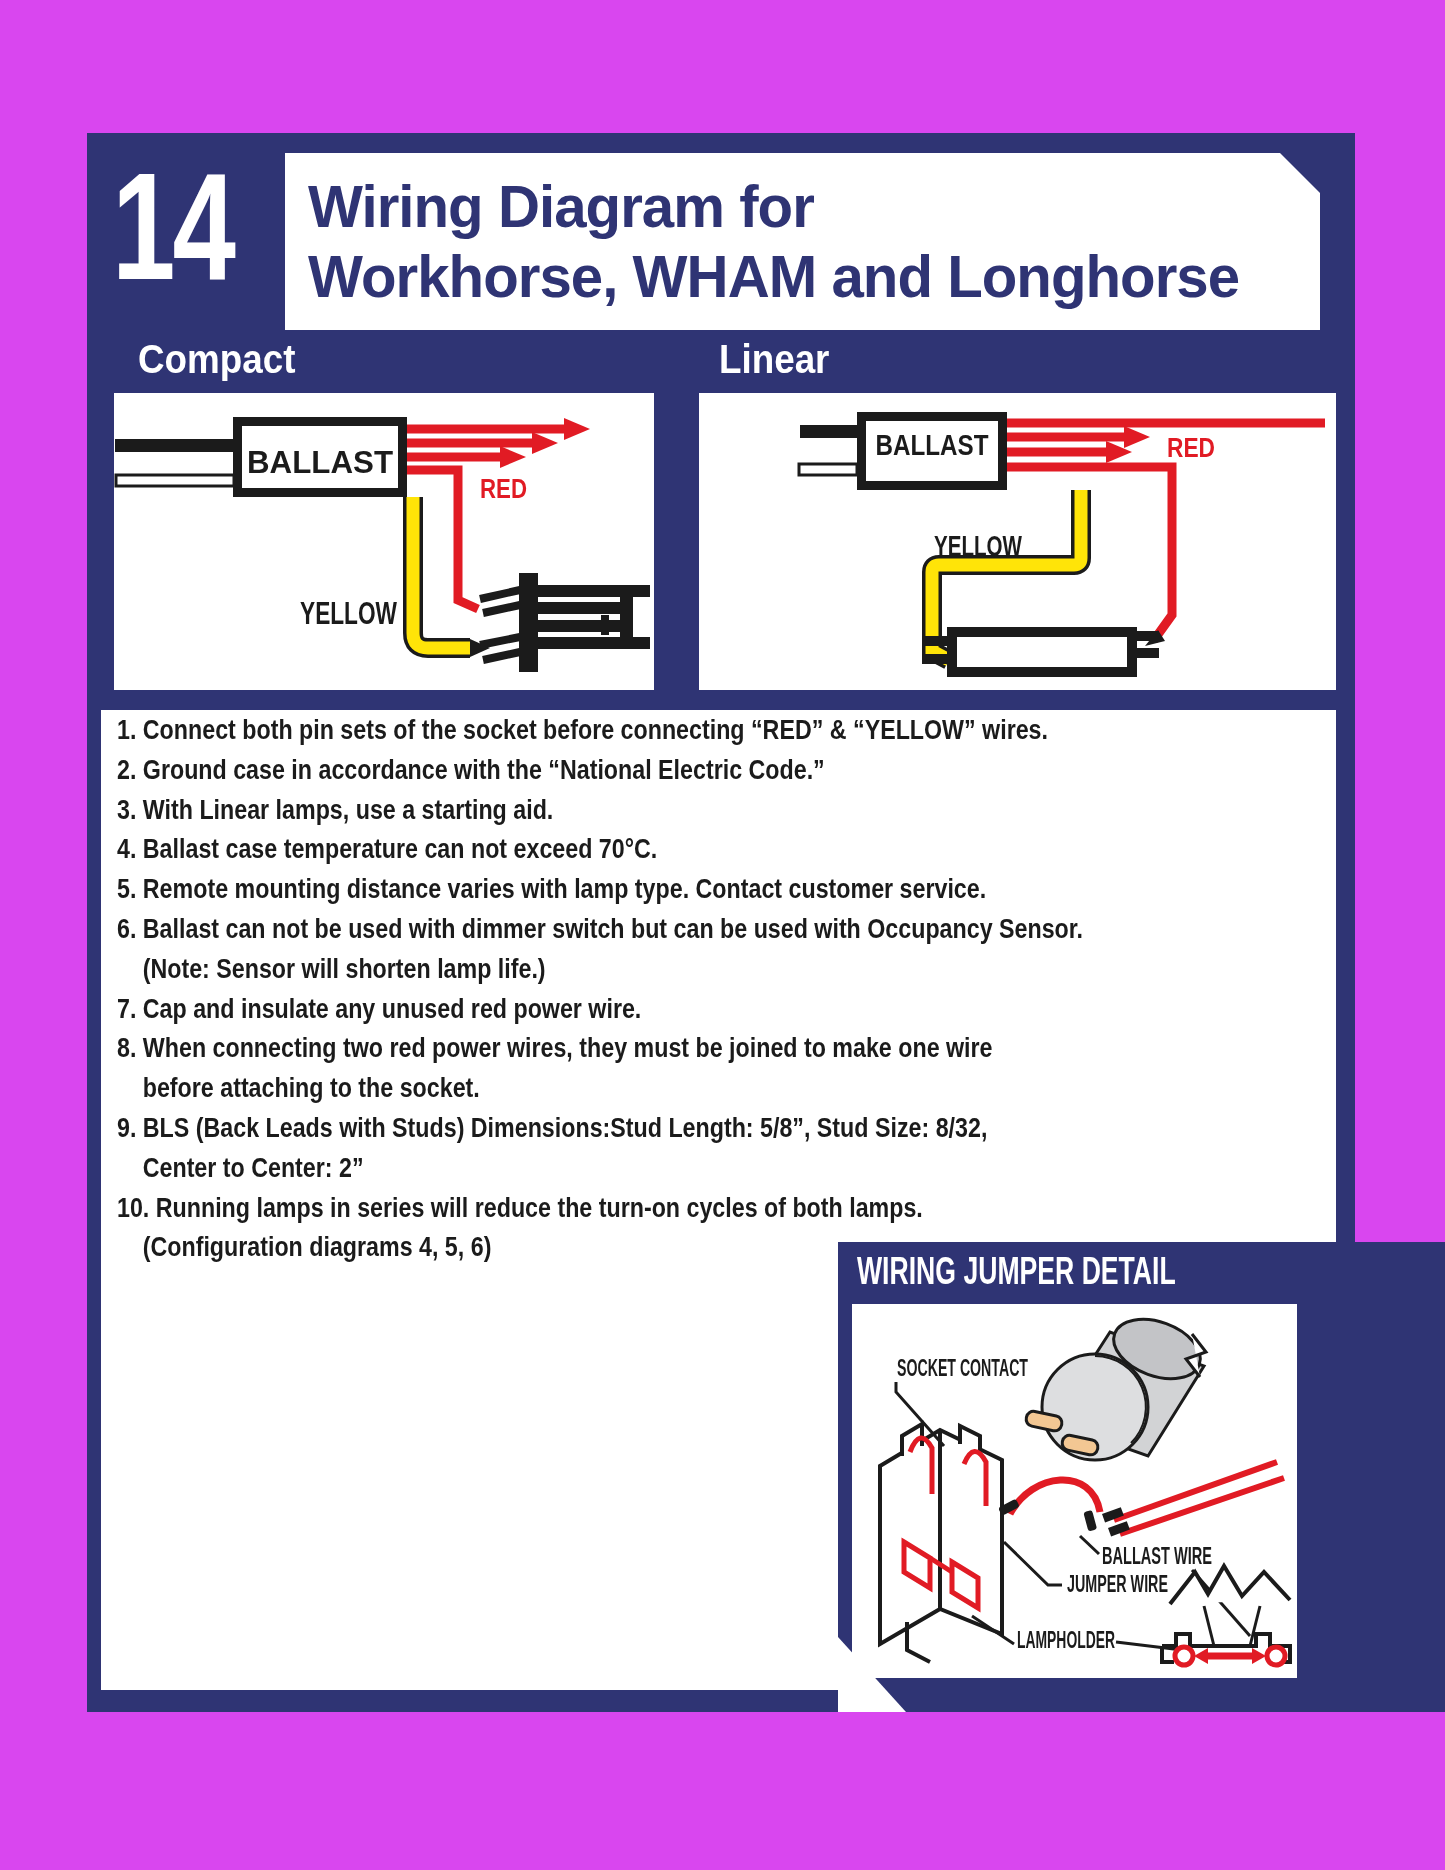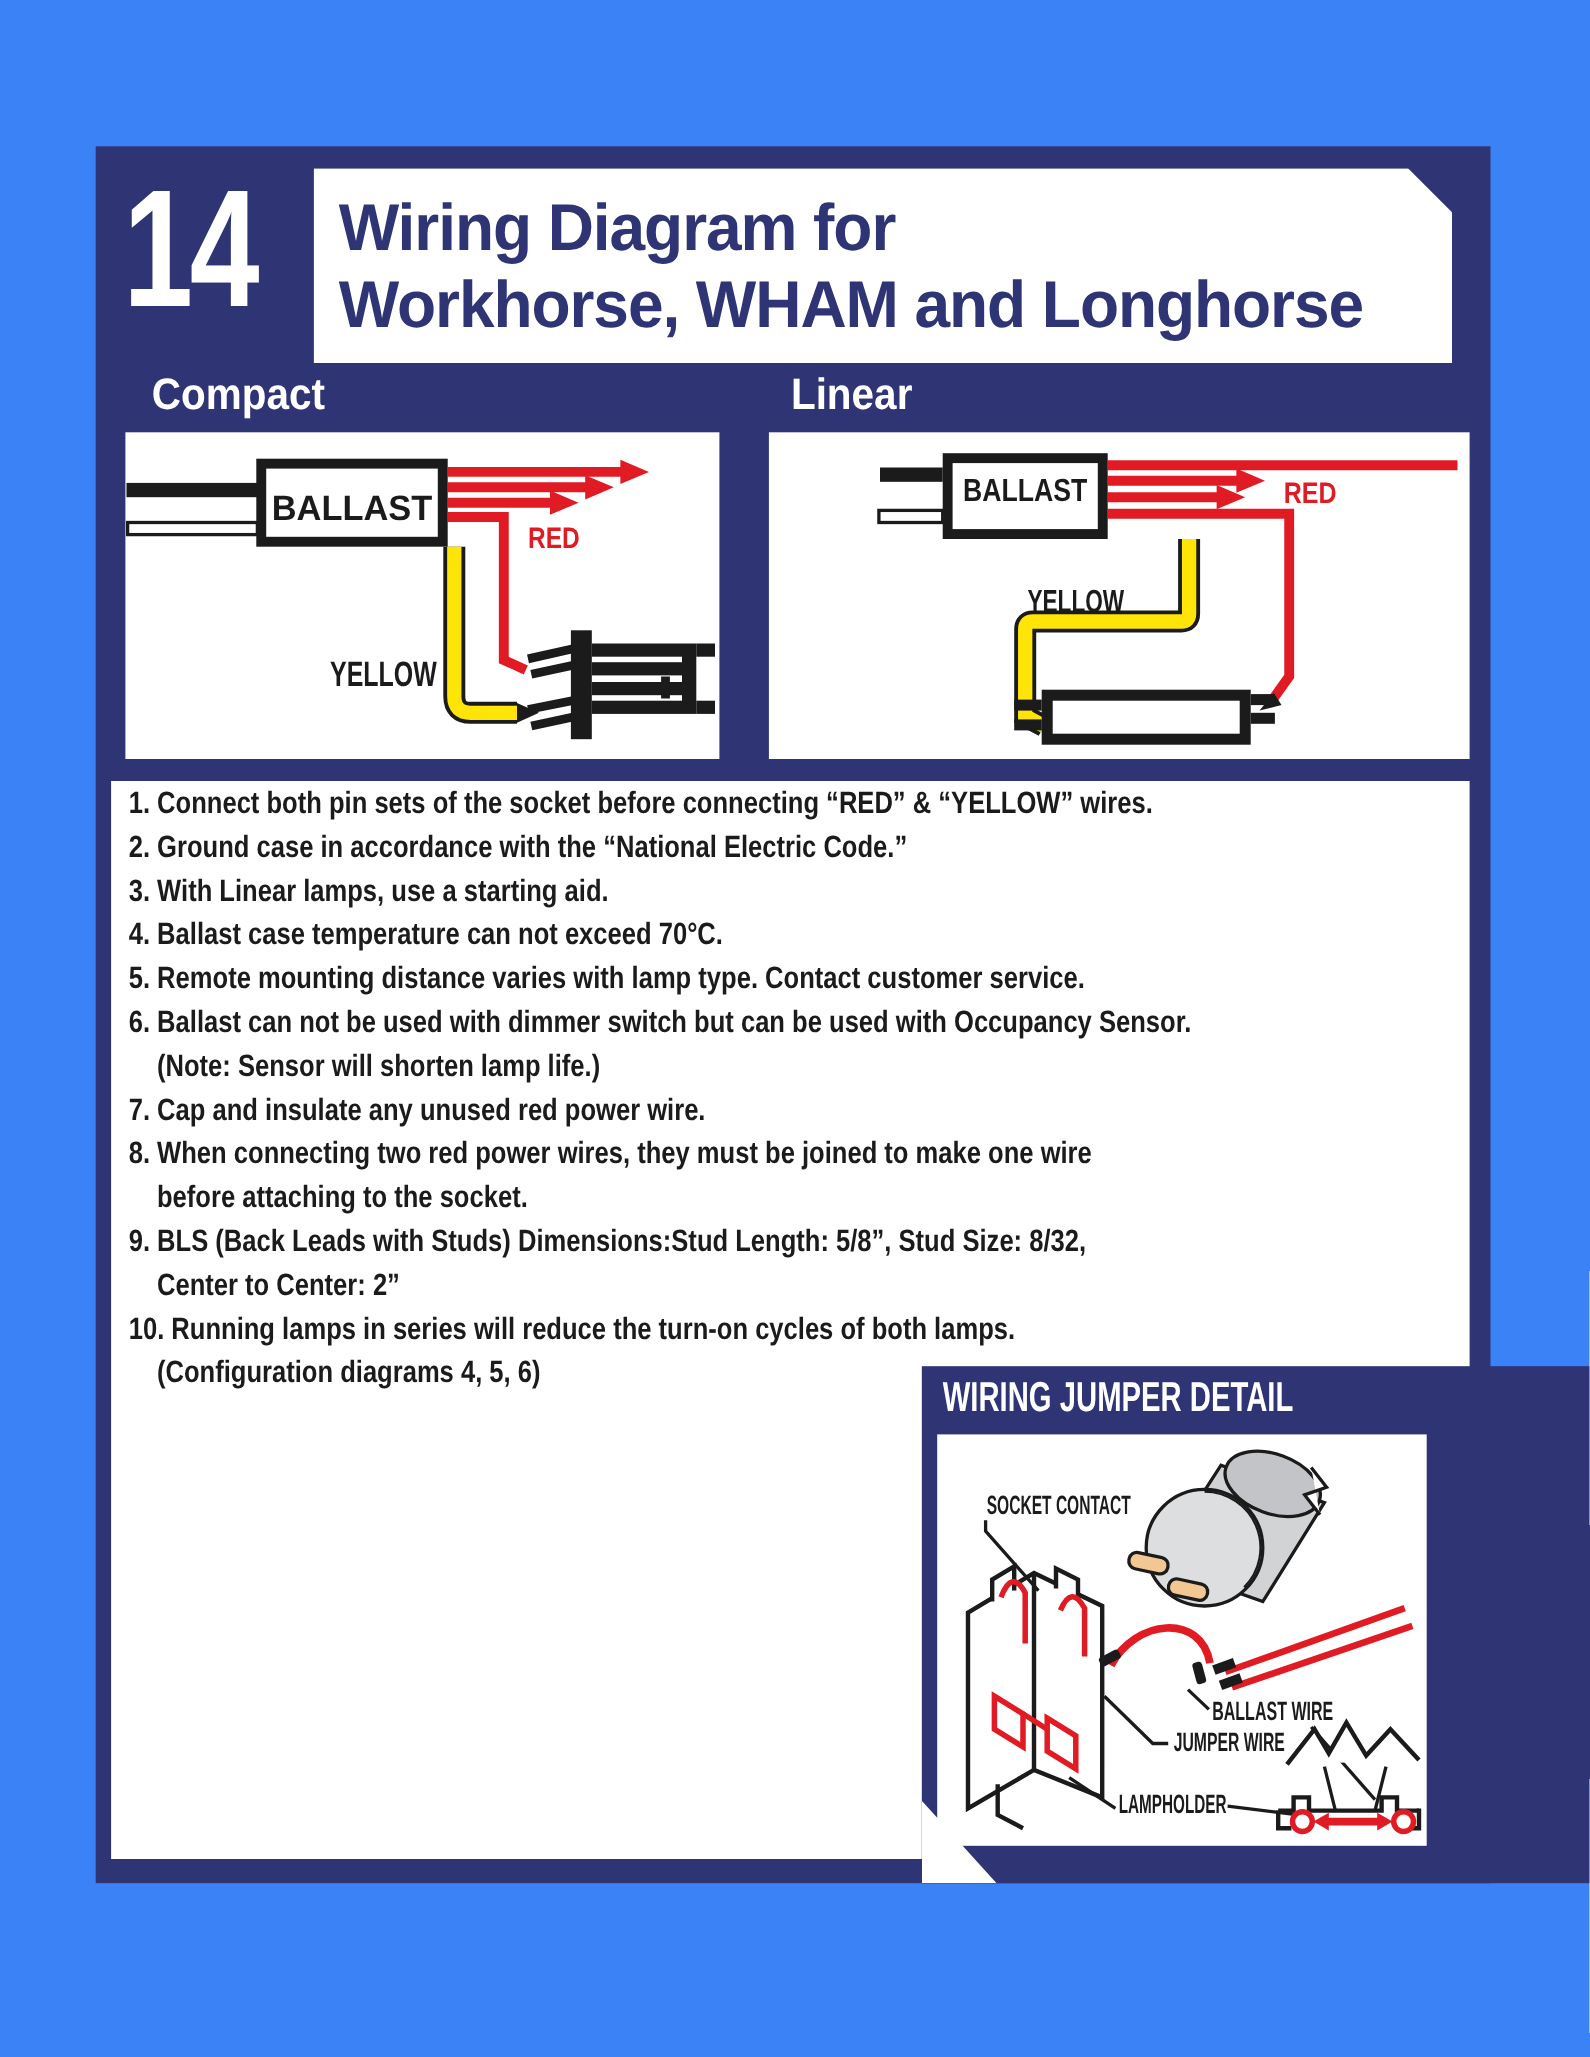--- a/index.html
+++ b/index.html
@@ -1,16 +1,16 @@
 <!DOCTYPE html>
 <html><head>
 <meta charset="utf-8">
 <style>
   html,body{margin:0;padding:0;background:#ffffff;}
-  .page{position:relative;width:1445px;height:1870px;background:#3b82f6;overflow:hidden;
+  .page{position:relative;width:1445px;height:1870px;background:#d946ef;overflow:hidden;
         font-family:"Liberation Sans",sans-serif;}
   .abs{position:absolute;}
   
   .frame{left:87px;top:133px;width:1268px;height:1579px;background:#2f3474;}
   
   .banner{left:285px;top:153px;width:1035px;height:177px;background:#ffffff;
           clip-path:polygon(0 0, calc(100% - 40px) 0, 100% 40px, 100% 100%, 0 100%);}
   .page-number{left:112px;top:150px;color:#ffffff;font-weight:bold;font-size:152px;line-height:1;
           transform:scaleX(0.75);transform-origin:left top;letter-spacing:-4px;}
   .title{left:308px;top:172px;color:#2f3474;font-weight:bold;font-size:60px;line-height:70px;

